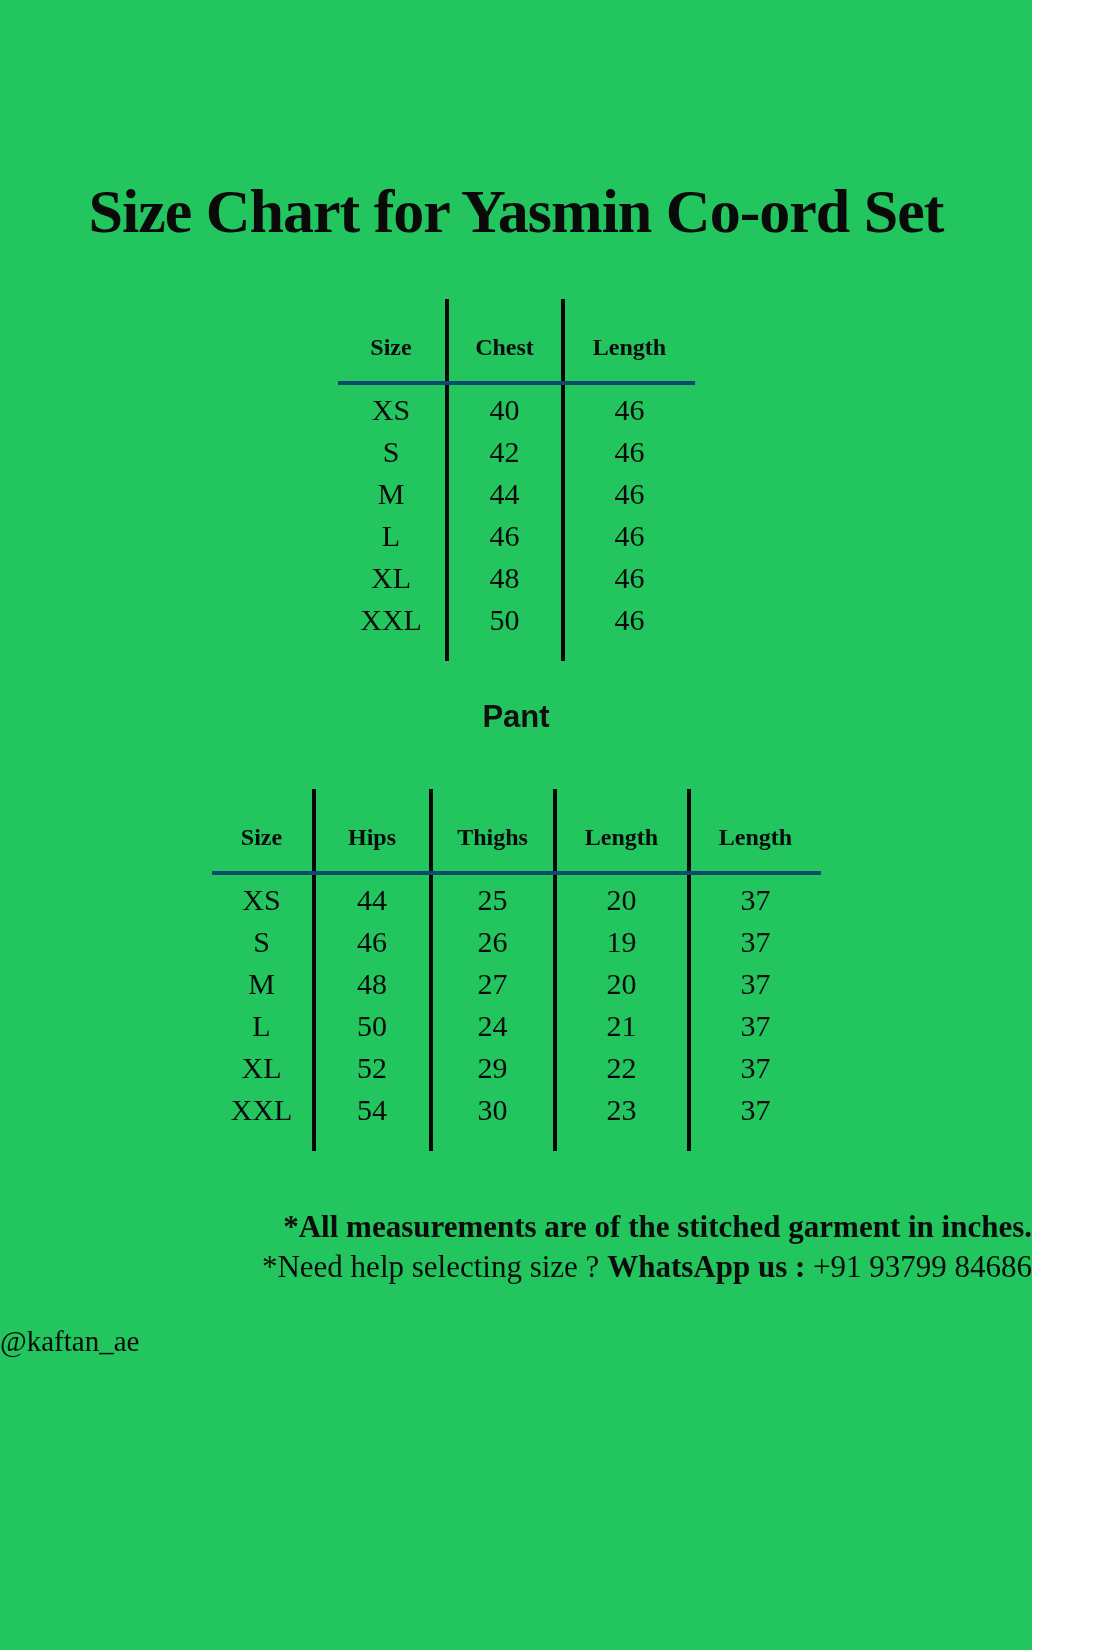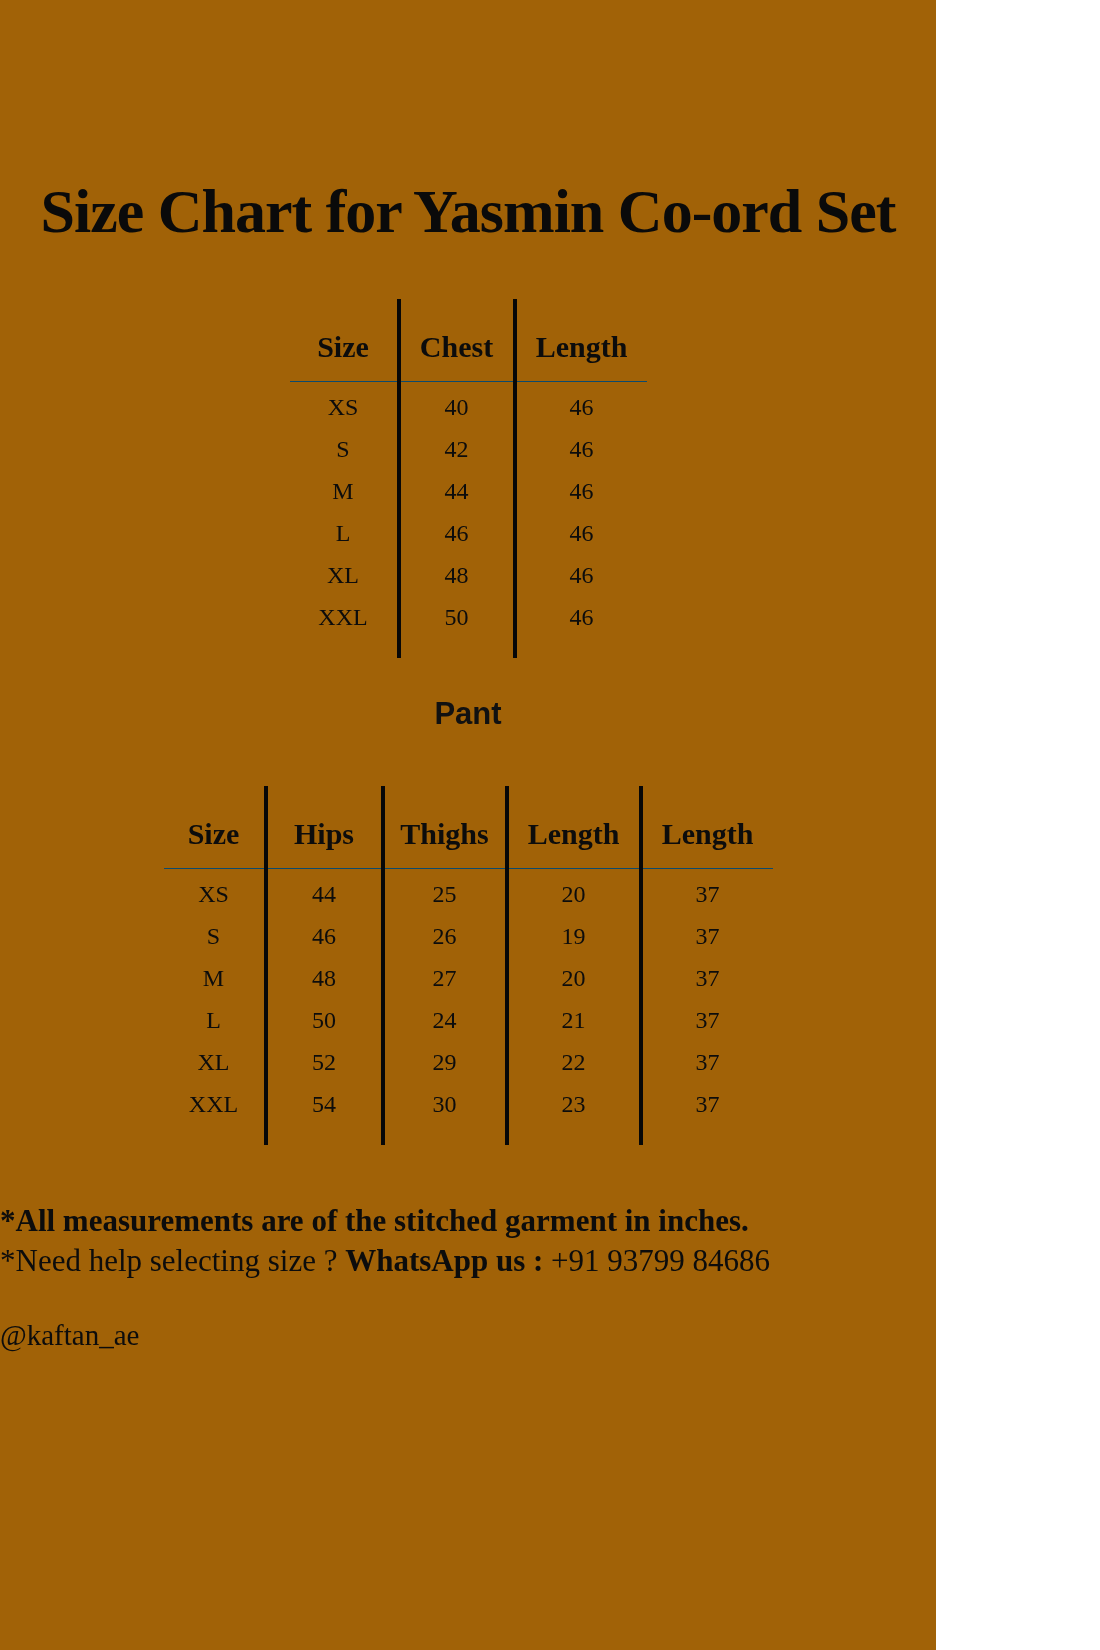--- a/index.html
+++ b/index.html
@@ -2,23 +2,23 @@
 <html><head>
 <meta charset="utf-8">
 <style>
   html, body {
     margin: 0;
     padding: 0;
     background: #ffffff;
   }
   .page {
     position: relative;
-    width: 936px;
+    width: 1032px;
     height: 1650px;
-    background: #a16207;
+    background: #22c55e;
     color: #0c0c0c;
     font-family: "Liberation Serif", serif;
     overflow: hidden;
   }
   .title {
     margin: 0;
     padding-top: 175px;
     font-family: "Liberation Serif", serif;
     font-weight: 700;
     font-size: 62px;
@@ -45,30 +45,30 @@
     table-layout: fixed;
   }
   .size-table th, .size-table td {
     text-align: center;
     padding: 0;
     color: #0c0c0c;
   }
   .size-table th {
     font-family: "Liberation Serif", serif;
     font-weight: 700;
-    font-size: 30px;
+    font-size: 24px;
     line-height: 36px;
     padding-top: 30px;
     padding-bottom: 16px;
-    border-bottom: 1px solid #0c4a6e;
+    border-bottom: 4px solid #0c4a6e;
   }
   .size-table td {
     font-family: "Liberation Serif", serif;
     font-weight: 400;
-    font-size: 24px;
+    font-size: 30px;
     line-height: 42px;
     height: 42px;
   }
   .size-table th + th, .size-table td + td {
     border-left: 4px solid #070707;
   }
   .size-table tbody tr:first-child td { padding-top: 4px; }
   .size-table tbody tr:last-child td { padding-bottom: 20px; }
 
   .top-table th:nth-child(1) { width: 107px; }
@@ -77,21 +77,21 @@
 
   .pant-table th:nth-child(1) { width: 100px; }
   .pant-table th:nth-child(2) { width: 113px; }
   .pant-table th:nth-child(3) { width: 120px; }
   .pant-table th:nth-child(4) { width: 130px; }
   .pant-table th:nth-child(5) { width: 130px; }
 
   .footer { margin-top: 56px; }
   .note {
     margin: 0;
-    text-align: left;
+    text-align: right;
     font-family: "Liberation Serif", serif;
     font-size: 31px;
     line-height: 40px;
     color: #0c0c0c;
   }
   .note-bold { font-weight: 700; }
   .handle {
     margin: 36px 0 0 0;
     text-align: left;
     font-family: "Liberation Serif", serif;

